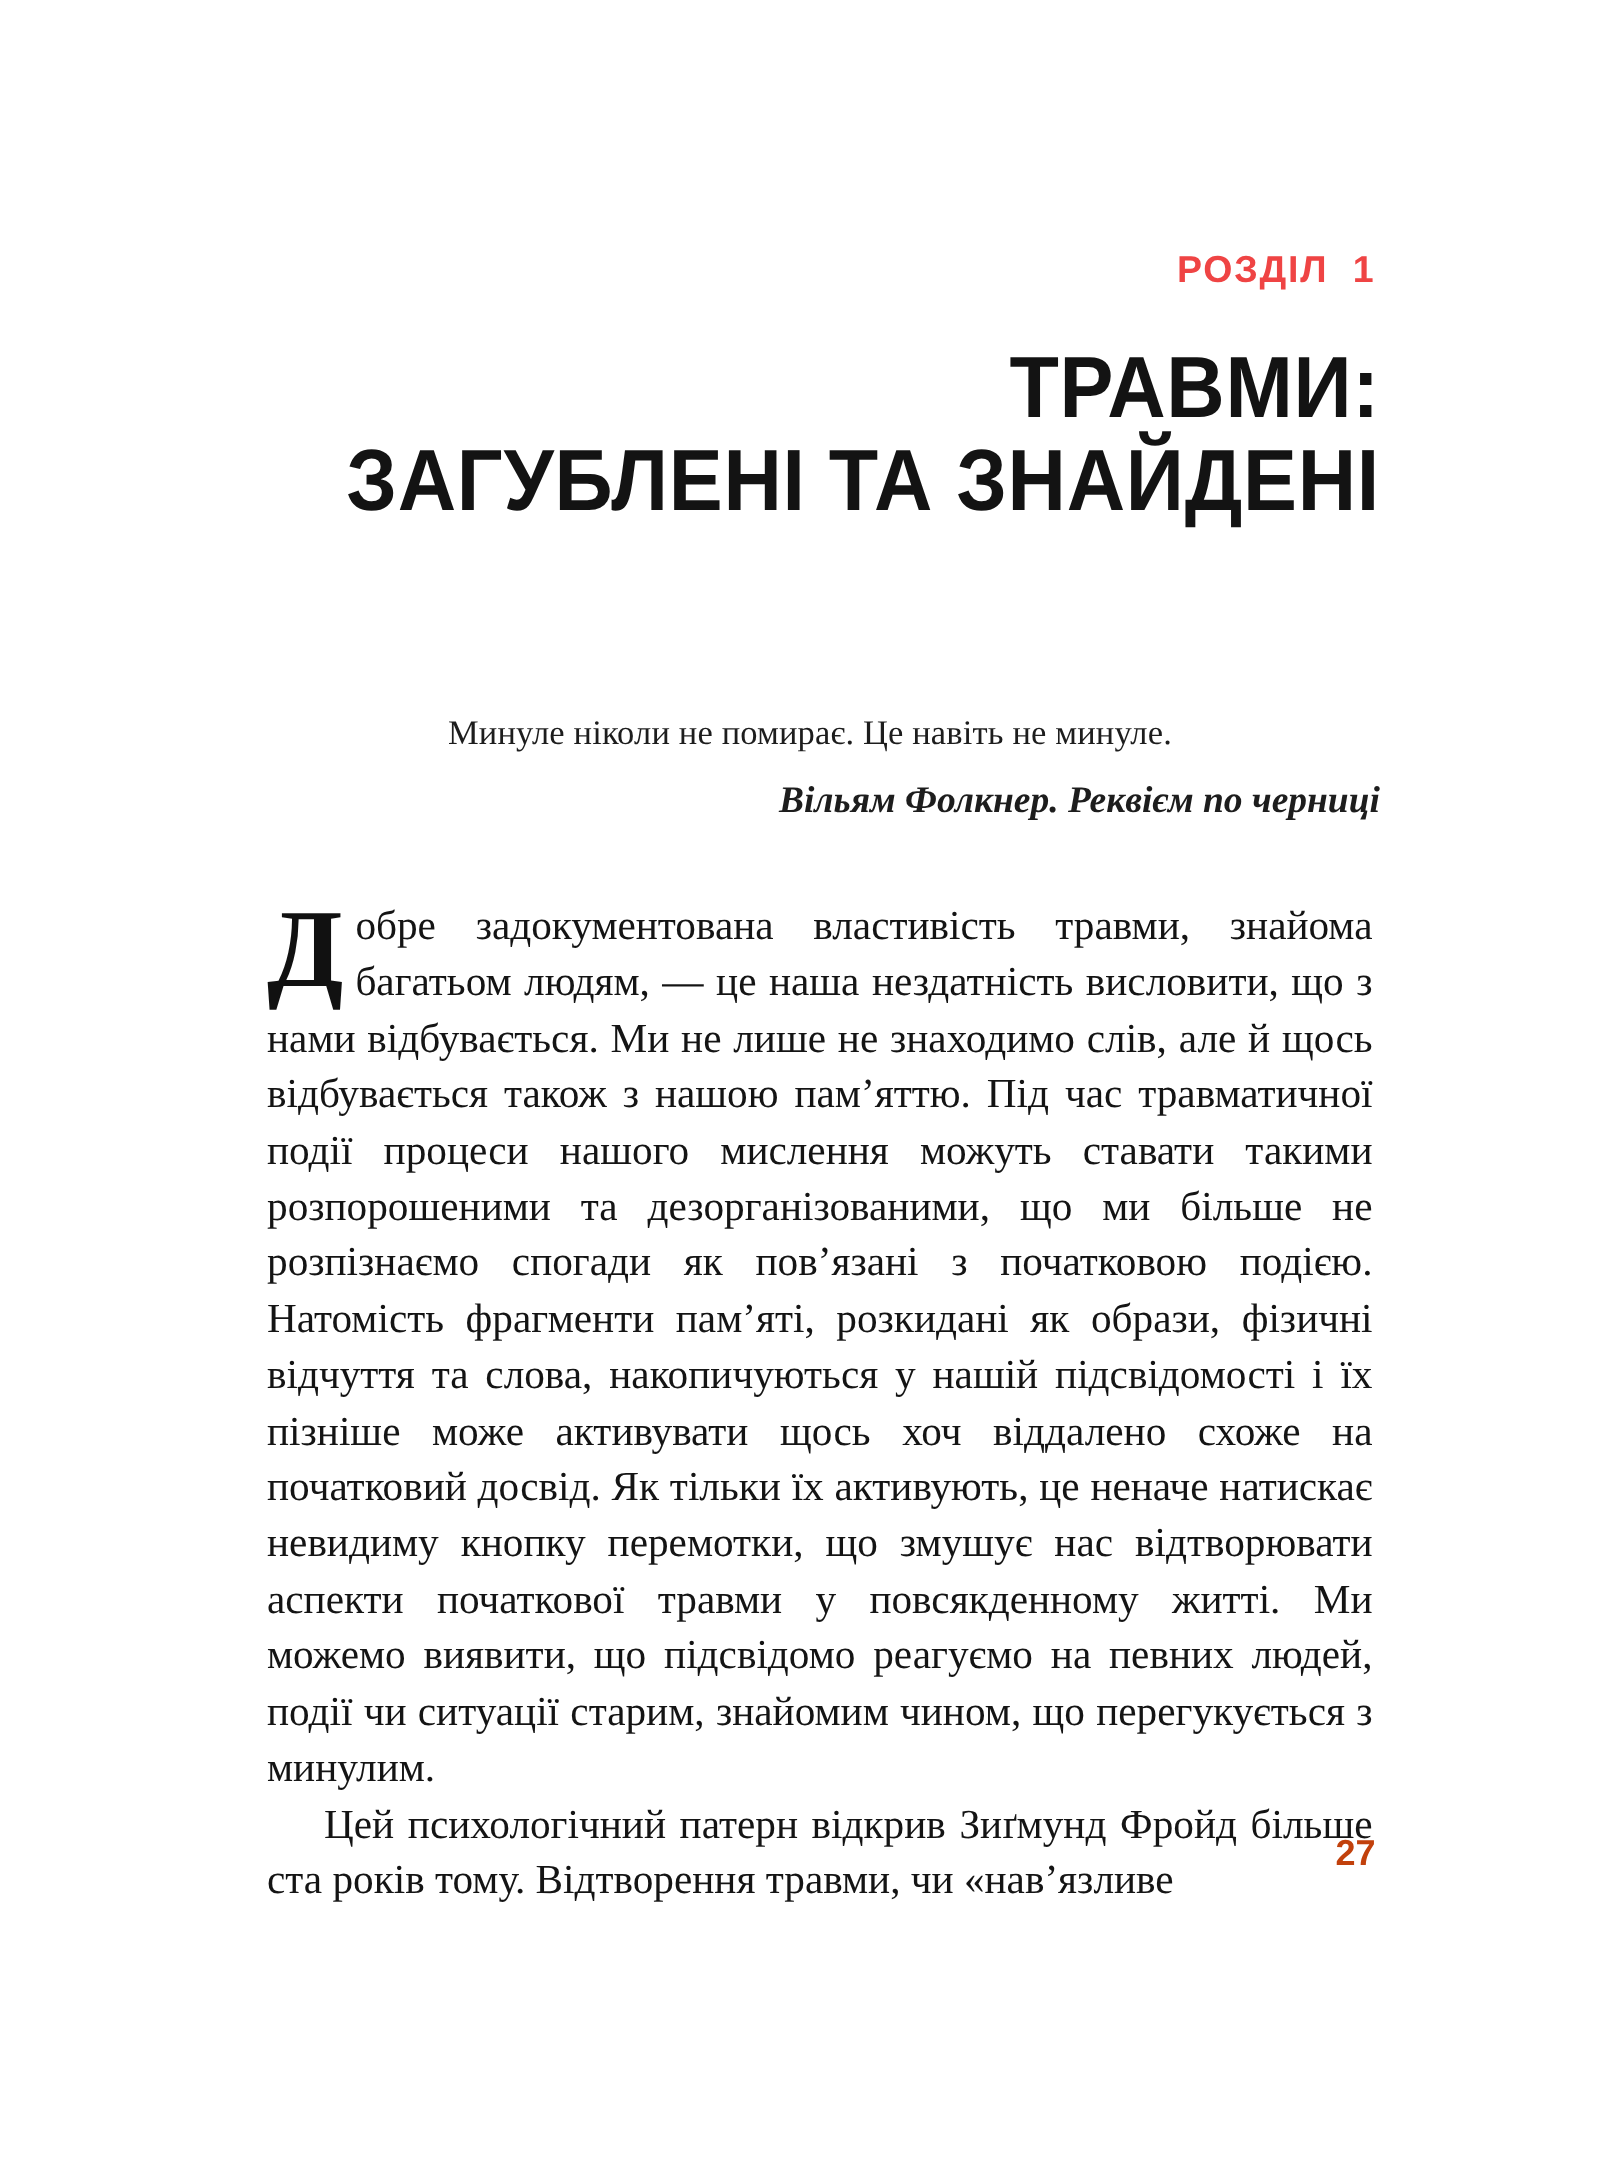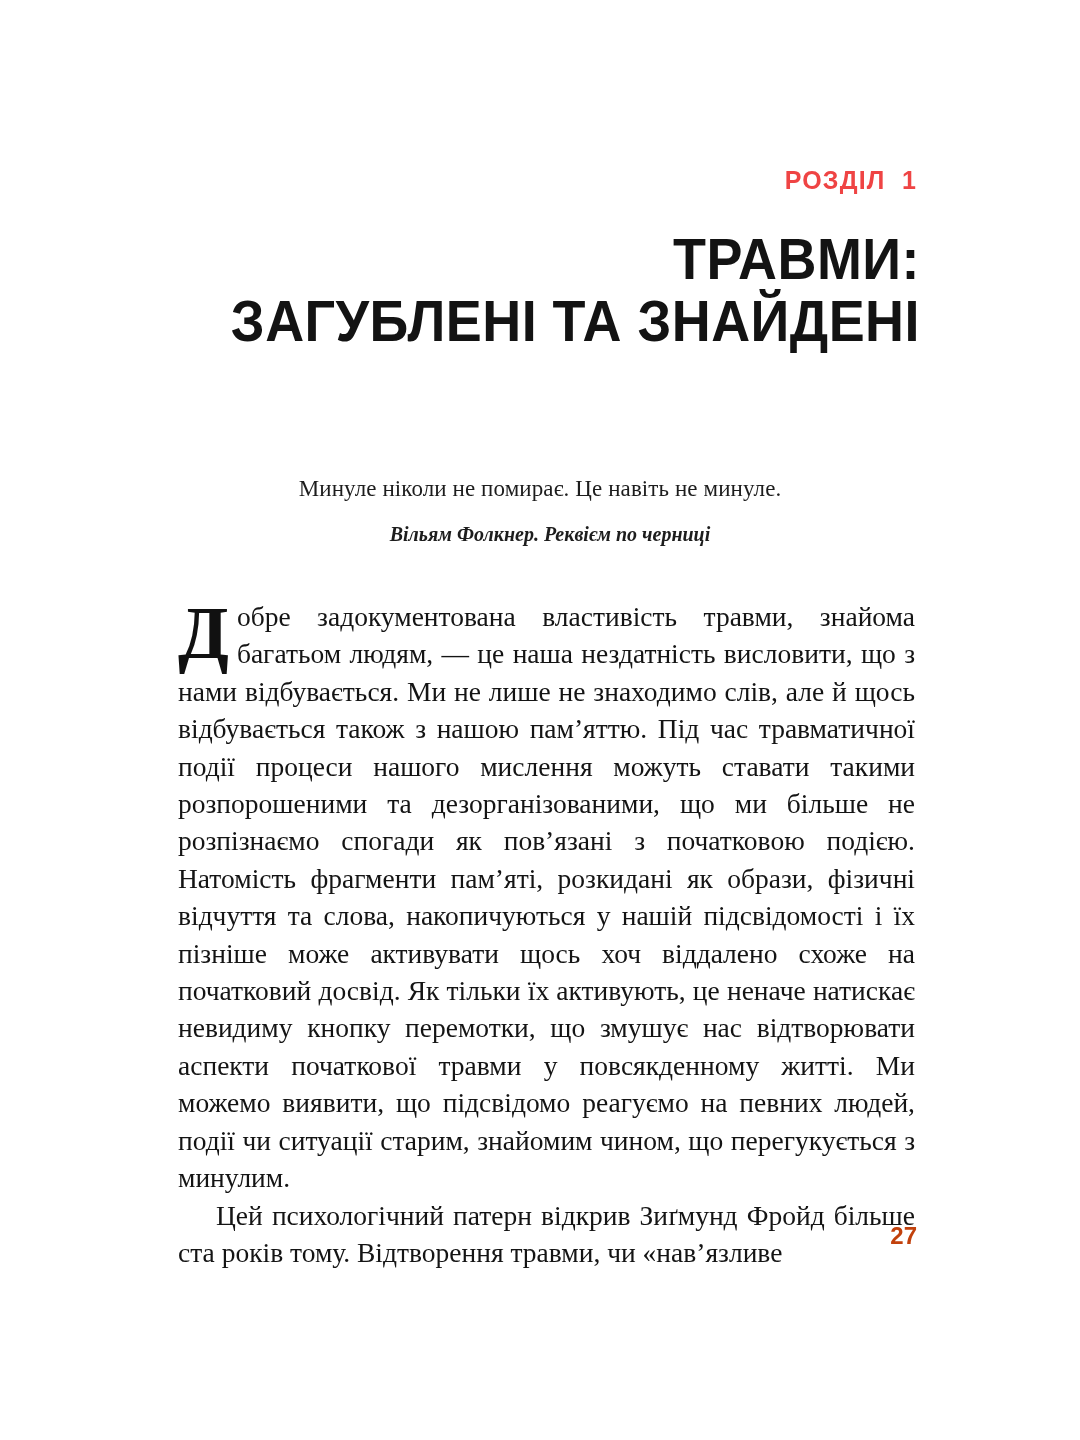--- a/index.html
+++ b/index.html
@@ -67,24 +67,25 @@
     font-size: 23px;
     line-height: 30px;
     color: #1d1d1d;
     letter-spacing: 0.1px;
   }
   .epigraph-source {
     margin-top: 16px;
     font-family: "Liberation Serif", "DejaVu Serif", serif;
     font-style: italic;
     font-weight: bold;
-    font-size: 20px;
+    font-size: 25px;
     line-height: 28px;
     color: #1d1d1d;
     padding-left: 20px;
+    text-align: right;
   }
 
   
   .body-text {
     position: absolute;
     left: 178px;
     top: 598px;
     width: 737px;
     font-size: 27.5px;
     line-height: 37.4px;

